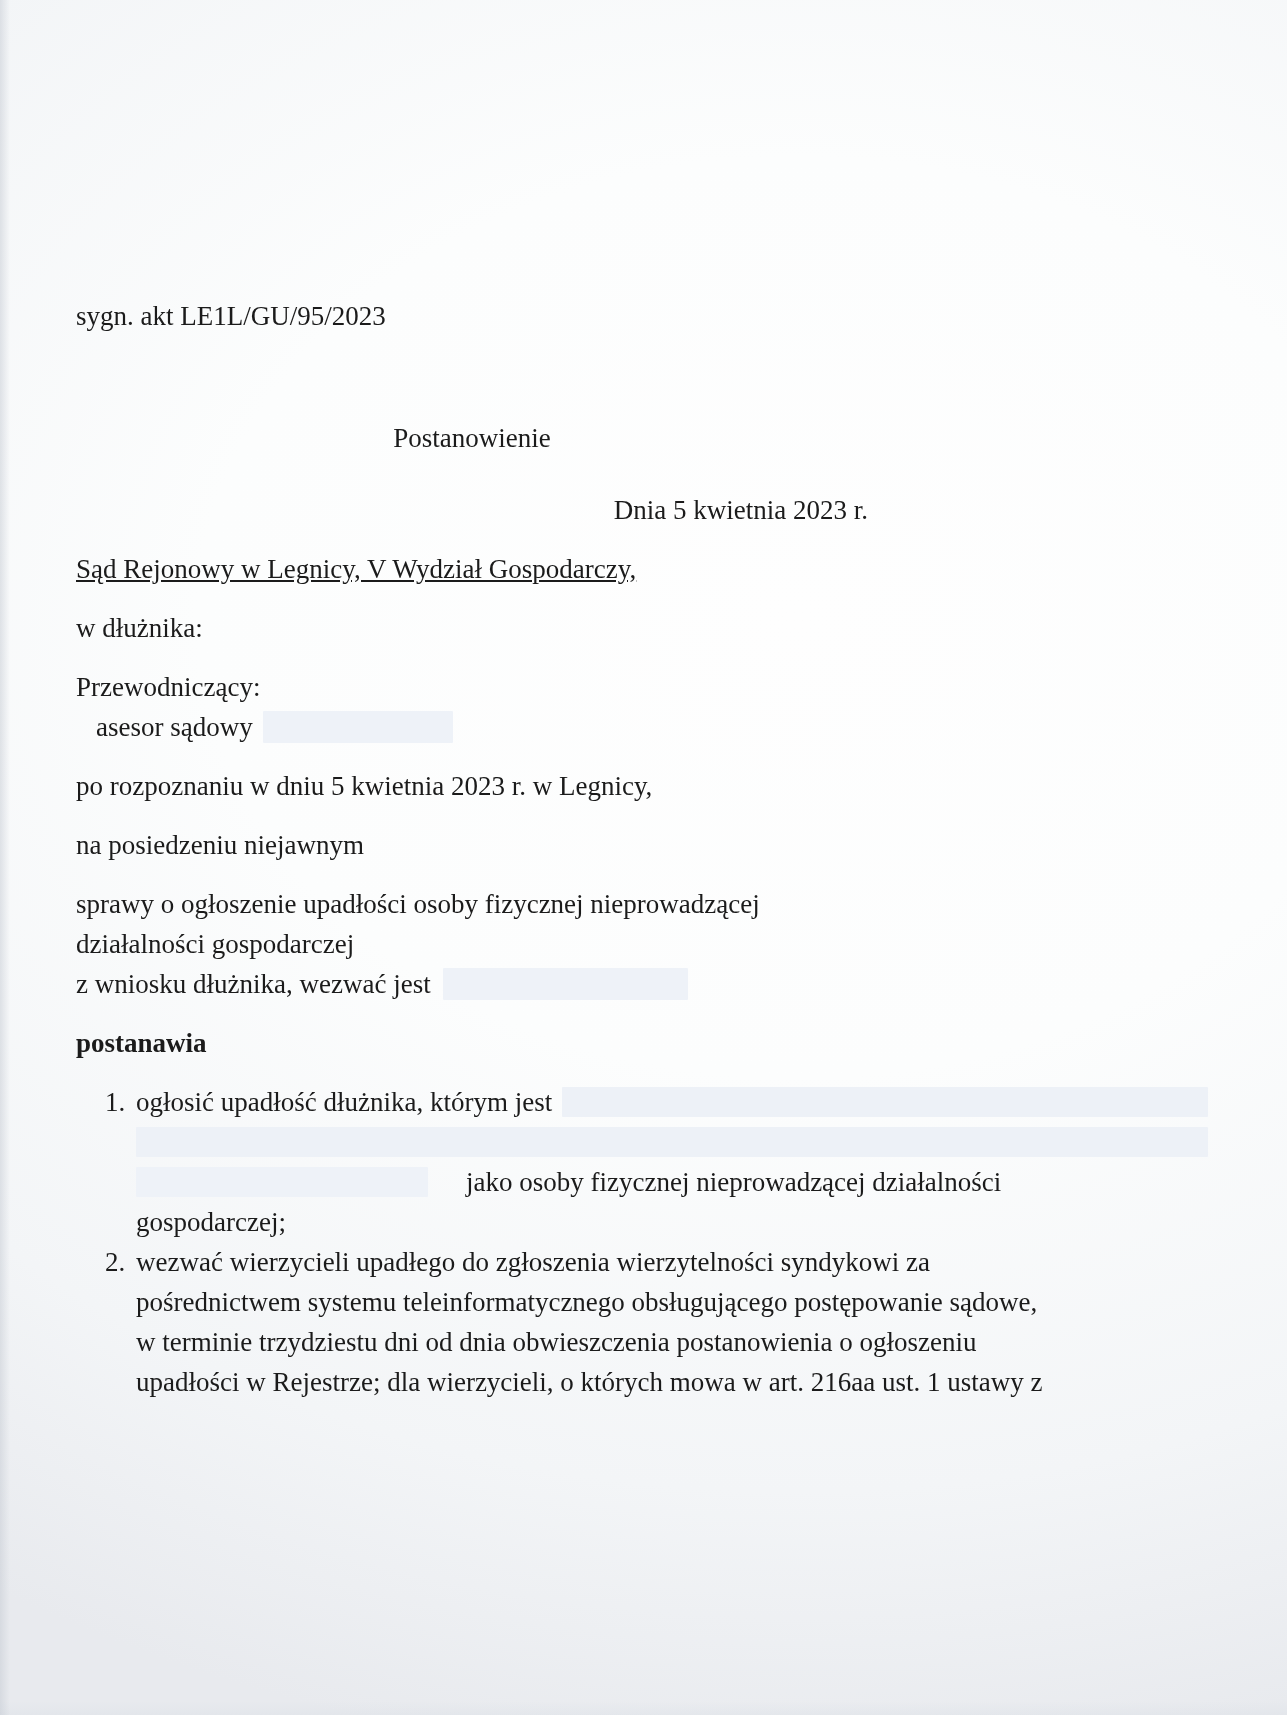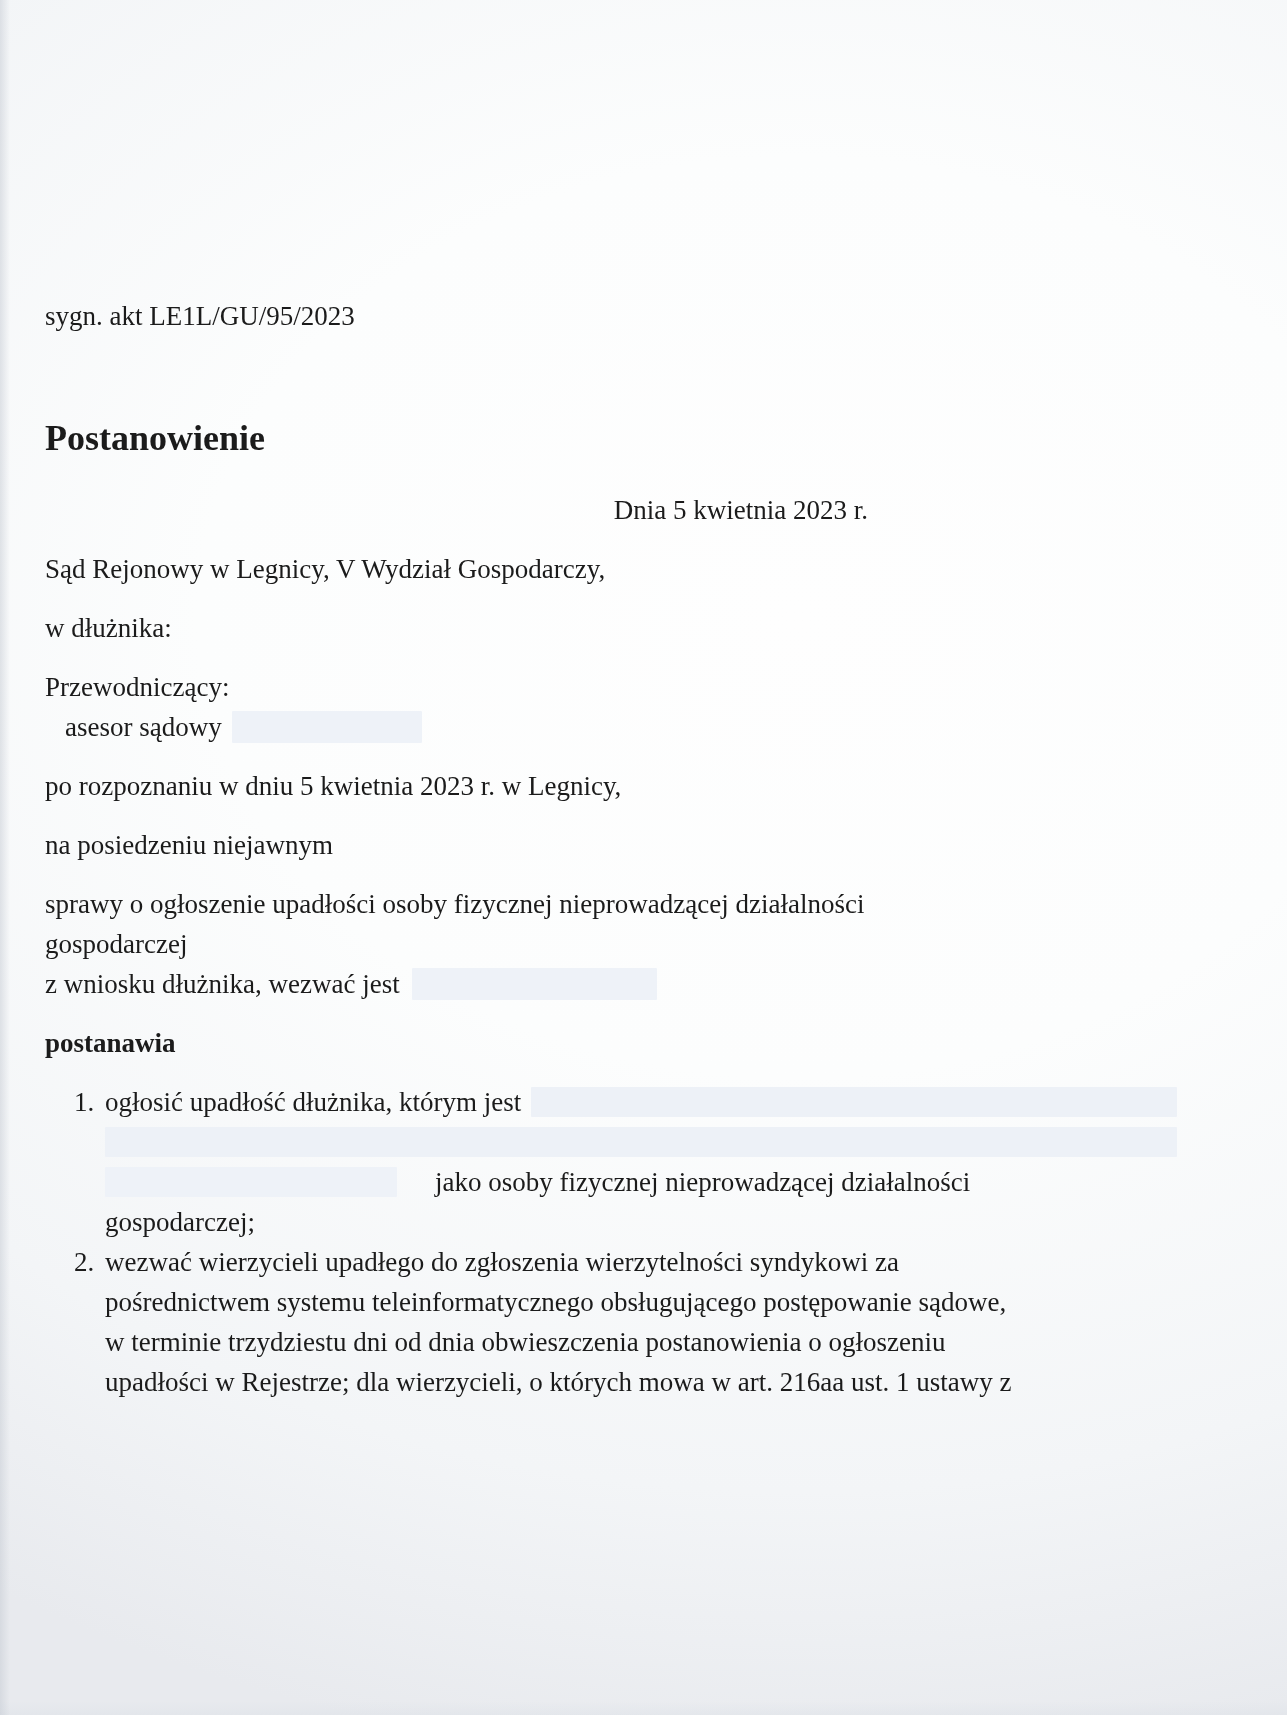--- a/index.html
+++ b/index.html
@@ -12,27 +12,27 @@
       linear-gradient(0deg, rgba(222,226,232,0.5) 0px, rgba(222,226,232,0) 100%) left bottom / 100% 14px no-repeat,
       radial-gradient(ellipse 1500px 1150px at 62% 36%, #fefefe 0%, #fcfdfd 40%, #f3f5f7 76%, #e8eaee 100%);
     font-family: "Liberation Serif", "DejaVu Serif", serif;
     font-size: 27px;
     line-height: 40px;
     color: #1b1b1b;
   }
   .page {
     box-sizing: border-box;
     width: 1045px;
-    padding: 296px 177px 0 45px;
+    padding: 296px 177px 0 76px;
   }
   p, h1 { margin: 0; padding: 0; }
   .case-ref { margin: 0; }
-  .title { font-size: 36px; line-height: 40px; font-weight: bold; text-align: left; margin-top: 82px; }
+  .title { font-size: 27px; line-height: 40px; font-weight: normal; text-align: center; margin-top: 82px; }
   .date { text-align: right; margin-top: 32px; }
-  .court { margin-top: 81px; }
+  .court { margin-top: 81px; text-decoration: underline; }
   .para { margin-top: 19px; }
   .ruling { font-weight: bold; }
   .flex-line { display: flex; align-items: center; }
   .flex-line > span { white-space: nowrap; }
   .indent { padding-left: 20px; }
   .redact { background: #eef2f8; border-radius: 1px; }
   .red-judge { width: 190px; height: 32px; margin-left: 10px; }
   .red-debtor { width: 245px; height: 32px; margin-left: 12px; }
   .red-fill { flex: 1 1 auto; height: 30px; margin-left: 10px; background: #edf1f7; }
   .red-block { width: 1072px; height: 30px; margin: 5px 0; background: #edf1f7; }

